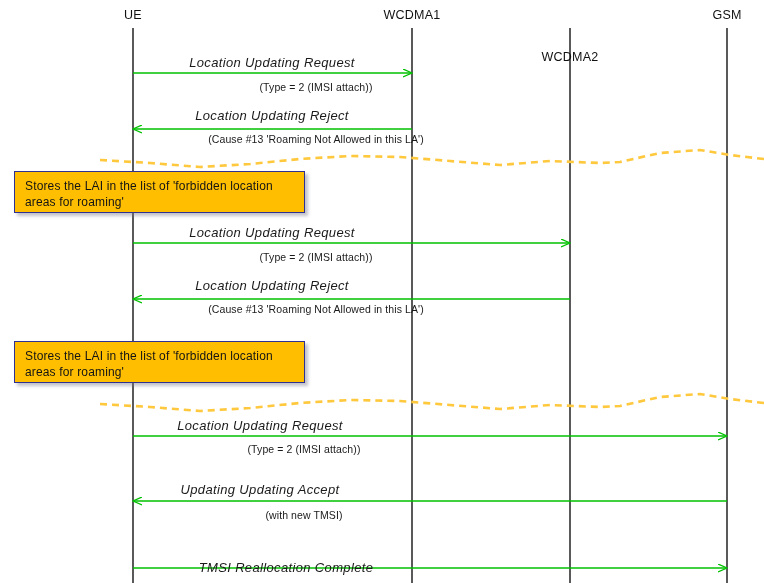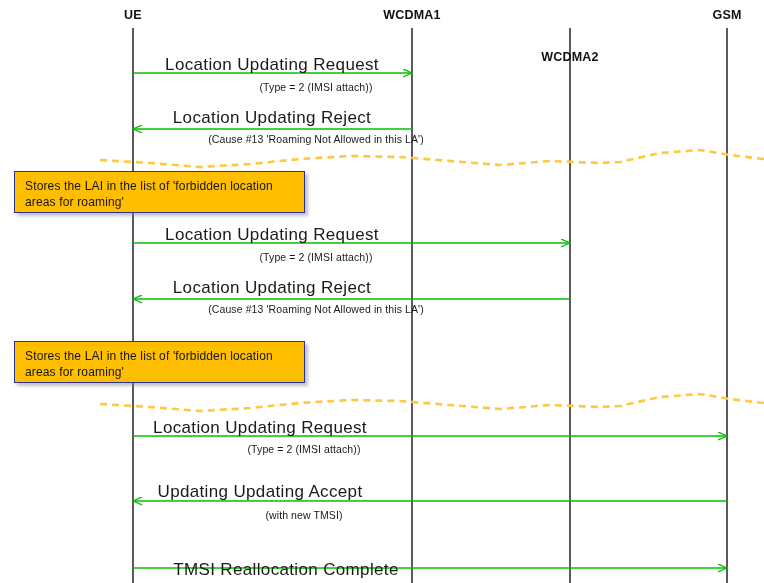--- a/index.html
+++ b/index.html
@@ -27,30 +27,30 @@
     height: 583px;
   }
   .lifeline-label {
     position: absolute;
     font-family: "Liberation Sans", sans-serif;
     font-size: 12.5px;
     color: #111111;
     white-space: nowrap;
     transform: translateX(-50%);
     letter-spacing: 0.2px;
-    font-weight: bold;
   }
   .msg-label {
     position: absolute;
     font-family: "Liberation Sans", sans-serif;
-    font-size: 17px;
+    font-size: 13px;
     color: #1a1a1a;
     white-space: nowrap;
     transform: translateX(-50%);
     letter-spacing: 0.35px;
+    font-style: italic;
   }
   .msg-sublabel {
     position: absolute;
     font-family: "Liberation Sans", sans-serif;
     font-size: 10.5px;
     color: #1a1a1a;
     white-space: nowrap;
     transform: translateX(-50%);
     letter-spacing: 0.1px;
     margin-left: 44px;

